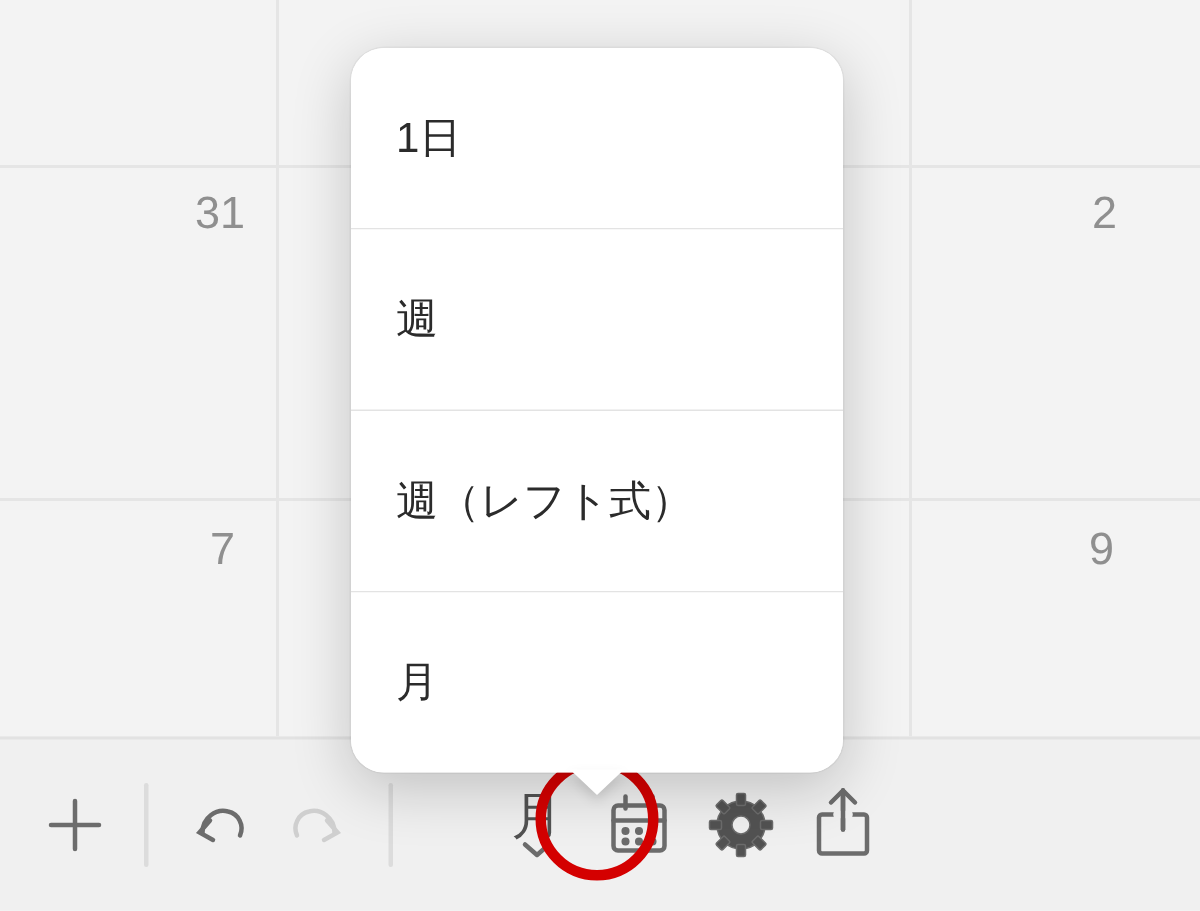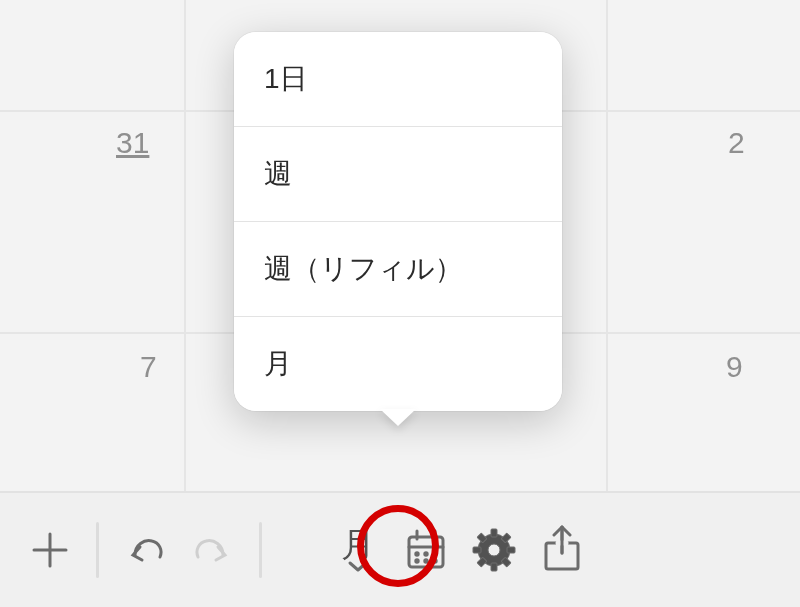--- a/index.html
+++ b/index.html
@@ -81,21 +81,21 @@
     top: 32px;
     width: 328px;
   }
   .popover {
     background: #fff;
     border-radius: 22px;
     box-shadow: 0 10px 40px rgba(0,0,0,0.20), 0 0 0 1px rgba(0,0,0,0.04);
     overflow: hidden;
   }
   .pitem {
-    padding: 28px 30px;
+    padding: 41px 30px;
     font-size: 28px;
     color: #2b2b2b;
     border-bottom: 1.5px solid #e3e3e3;
     background: #fff;
     cursor: pointer;
   }
   .pitem:last-child { border-bottom: none; }
   .ptail {
     position: absolute;
     left: 50%; transform: translateX(-50%);
@@ -110,21 +110,21 @@
 </head>
 <body>
 
 <div class="grid">
   <div class="gline" style="left:0;top:110px;width:800px;height:2px;"></div>
   <div class="gline" style="left:0;top:332px;width:800px;height:2px;"></div>
   <div class="gline" style="left:184px;top:0;width:2px;height:491px;"></div>
   <div class="gline" style="left:606px;top:0;width:2px;height:491px;"></div>
 </div>
 
-<div class="daynum" style="left:116px; top:126px;text-decoration:underline;">31</div>
+<div class="daynum" style="left:130px; top:126px;">31</div>
 <div class="daynum" style="left:728px; top:126px;">2</div>
 <div class="daynum" style="left:140px; top:350px;">7</div>
 <div class="daynum" style="left:726px; top:350px;">9</div>
 
 <div class="toolbar">
 
   <div class="tbtn">
     <svg width="42" height="42" viewBox="0 0 42 42" fill="none" stroke-width="3" stroke-linecap="round">
       <line x1="21" y1="5" x2="21" y2="37"></line>
         <line x1="5" y1="21" x2="37" y2="21"></line>
@@ -203,17 +203,17 @@
   </div>
 
 </div>
 
 <div class="anno-circle" style="left:357px; top:505px;"></div>
 
 <div class="popover-wrap">
   <div class="popover">
     <div class="pitem">1日</div>
     <div class="pitem">週</div>
-    <div class="pitem">週（リフィル）</div>
+    <div class="pitem">週（レフト式）</div>
     <div class="pitem">月</div>
   </div>
   <div class="ptail"></div>
 </div>
 
 </body></html>

